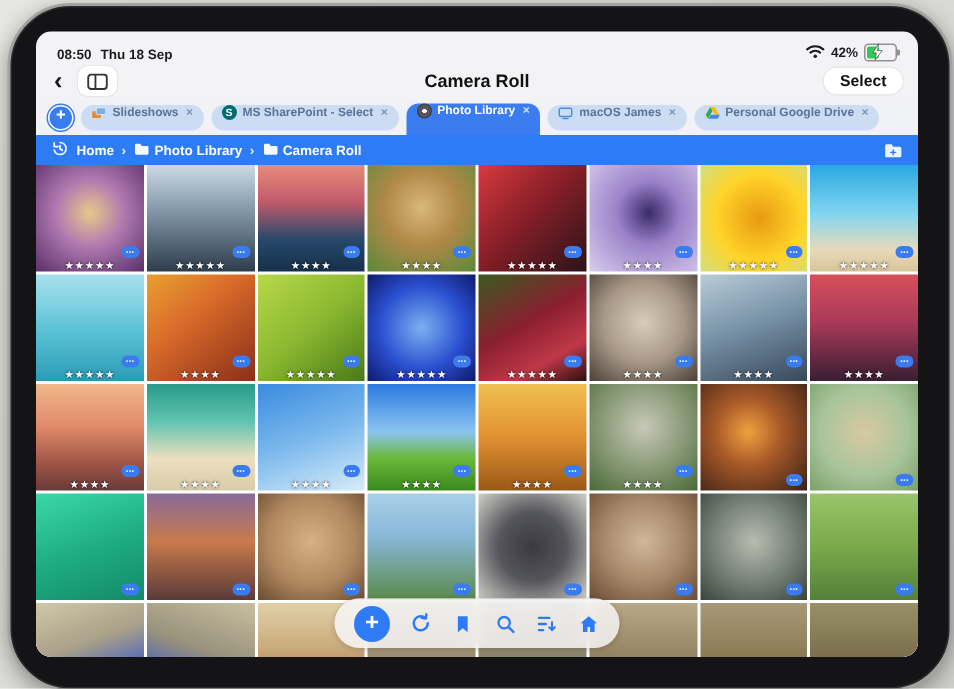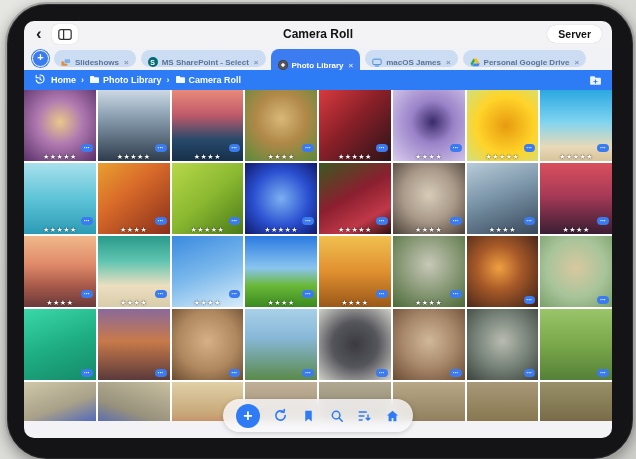--- a/index.html
+++ b/index.html
@@ -20,21 +20,21 @@
   
   .navbar{position:relative;height:26px;display:flex;align-items:center;padding:0 10px;gap:8px;}
   .back{font-size:17px;line-height:20px;color:#1c1c1e;font-weight:600;padding:0 2px;cursor:default;}
   .sidebar-btn{width:26px;height:20px;background:#fff;border-radius:6px;display:flex;align-items:center;justify-content:center;box-shadow:0 0 1px rgba(0,0,0,.25);}
   .nav-title{position:absolute;left:0;right:0;text-align:center;font-size:12px;font-weight:700;color:#111;pointer-events:none;}
   .select-btn{margin-left:auto;background:#fff;border-radius:12px;padding:3px 11px;font-size:10.5px;font-weight:600;color:#111;box-shadow:0 0 1px rgba(0,0,0,.25);z-index:2;}
 
   
   .tabstrip{height:23px;display:flex;align-items:center;gap:5px;padding:0 8px;background:#f0f2f6;}
   .tab-add{width:15px;height:15px;border-radius:50%;background:#3a7cf0;border:1.5px solid #fff;box-shadow:0 0 0 1px #3a7cf0;color:#fff;font-size:11px;line-height:13px;text-align:center;font-weight:700;flex:none;}
-  .tab{display:flex;align-items:flex-end;gap:4px;height:17px;padding:0 7px;border-radius:9px;background:#ccdcf2;color:#5a7398;font-size:8px;font-weight:600;white-space:nowrap;}
+  .tab{display:flex;align-items:flex-start;gap:4px;height:17px;padding:0 7px;border-radius:9px;background:#ccdcf2;color:#5a7398;font-size:8px;font-weight:600;white-space:nowrap;}
   .tab .x{font-size:8px;color:#7e95b5;margin-left:1px;}
   .tab.active{background:#3b7cf0;color:#fff;height:21px;align-self:flex-end;border-radius:8px 8px 0 0;}
   .tab.active .x{color:#cfe0fb;}
   .tico{width:10px;height:10px;flex:none;display:inline-flex;align-items:center;justify-content:center;}
   .sp-circle{width:10px;height:10px;border-radius:50%;background:#036c70;color:#fff;font-size:7px;font-weight:700;display:flex;align-items:center;justify-content:center;}
   .ph-circle{width:10px;height:10px;border-radius:50%;background:radial-gradient(circle,#fff 0 22%,#56565c 23% 100%);box-shadow:inset 0 0 0 1px #44444a;}
 
   
   .breadcrumb{height:20px;background:#2e7bf6;display:flex;align-items:center;gap:5px;padding:0 10px;color:#fff;font-size:9px;font-weight:600;}
   .crumb-sep{opacity:.9;font-size:9px;}
@@ -52,31 +52,54 @@
   .tb-plus{width:24px;height:24px;border-radius:50%;background:#2f7bf6;color:#fff;font-size:16px;line-height:23px;text-align:center;font-weight:600;}
   .tb-ic{width:15px;height:15px;display:flex;align-items:center;justify-content:center;}
 </style>
 </head>
 <body>
 
 <div class="stage">
   <div class="device">
     <div class="screen">
 
+      <div class="statusbar">
+        <div class="st-left">
+          <span>08:50</span>
+          <span>Thu 18 Sep</span>
+        </div>
+        <div class="st-right">
+          <span>
+            <svg width="13" height="10" viewBox="0 0 24 18">
+                <path d="M2 7a15 15 0 0 1 20 0" fill="none" stroke="#1c1c1e" stroke-width="2.6" stroke-linecap="round"></path>
+                <path d="M6 11a9.5 9.5 0 0 1 12 0" fill="none" stroke="#1c1c1e" stroke-width="2.6" stroke-linecap="round"></path>
+                <circle cx="12" cy="15.5" r="2.2" fill="#1c1c1e"></circle>
+              </svg>
+          </span>
+          <span>42%</span>
+          <span class="battery">
+            <span class="fill"></span>
+              <span class="tip"></span>
+            <svg width="8" height="11" viewBox="0 0 10 14">
+                <path d="M6 0L1 8h3l-1 6 6-8H5z" fill="#fff" stroke="#444" stroke-width=".6"></path>
+              </svg>
+          </span>
+        </div>
+      </div>
 
       <div class="navbar">
         <span class="back">‹</span>
         <span class="sidebar-btn">
           <svg width="14" height="11" viewBox="0 0 20 16">
               <rect x="1" y="1" width="18" height="14" rx="3" fill="none" stroke="#333" stroke-width="1.8"></rect>
               <line x1="8" y1="1" x2="8" y2="15" stroke="#333" stroke-width="1.8"></line>
             </svg>
         </span>
         <span class="nav-title">Camera Roll</span>
-        <span class="select-btn">Server</span>
+        <span class="select-btn">Select</span>
       </div>
 
       <div class="tabstrip">
         <span class="tab-add">+</span>
 
         <span class="tab">
           <span class="tico">
             <svg width="10" height="9" viewBox="0 0 22 18">
                 <rect x="1" y="6" width="13" height="10" rx="2" fill="#e8883a"></rect>
                 <rect x="7" y="1" width="14" height="10" rx="2" fill="#7ab0e8" stroke="#fff" stroke-width="1"></rect>

